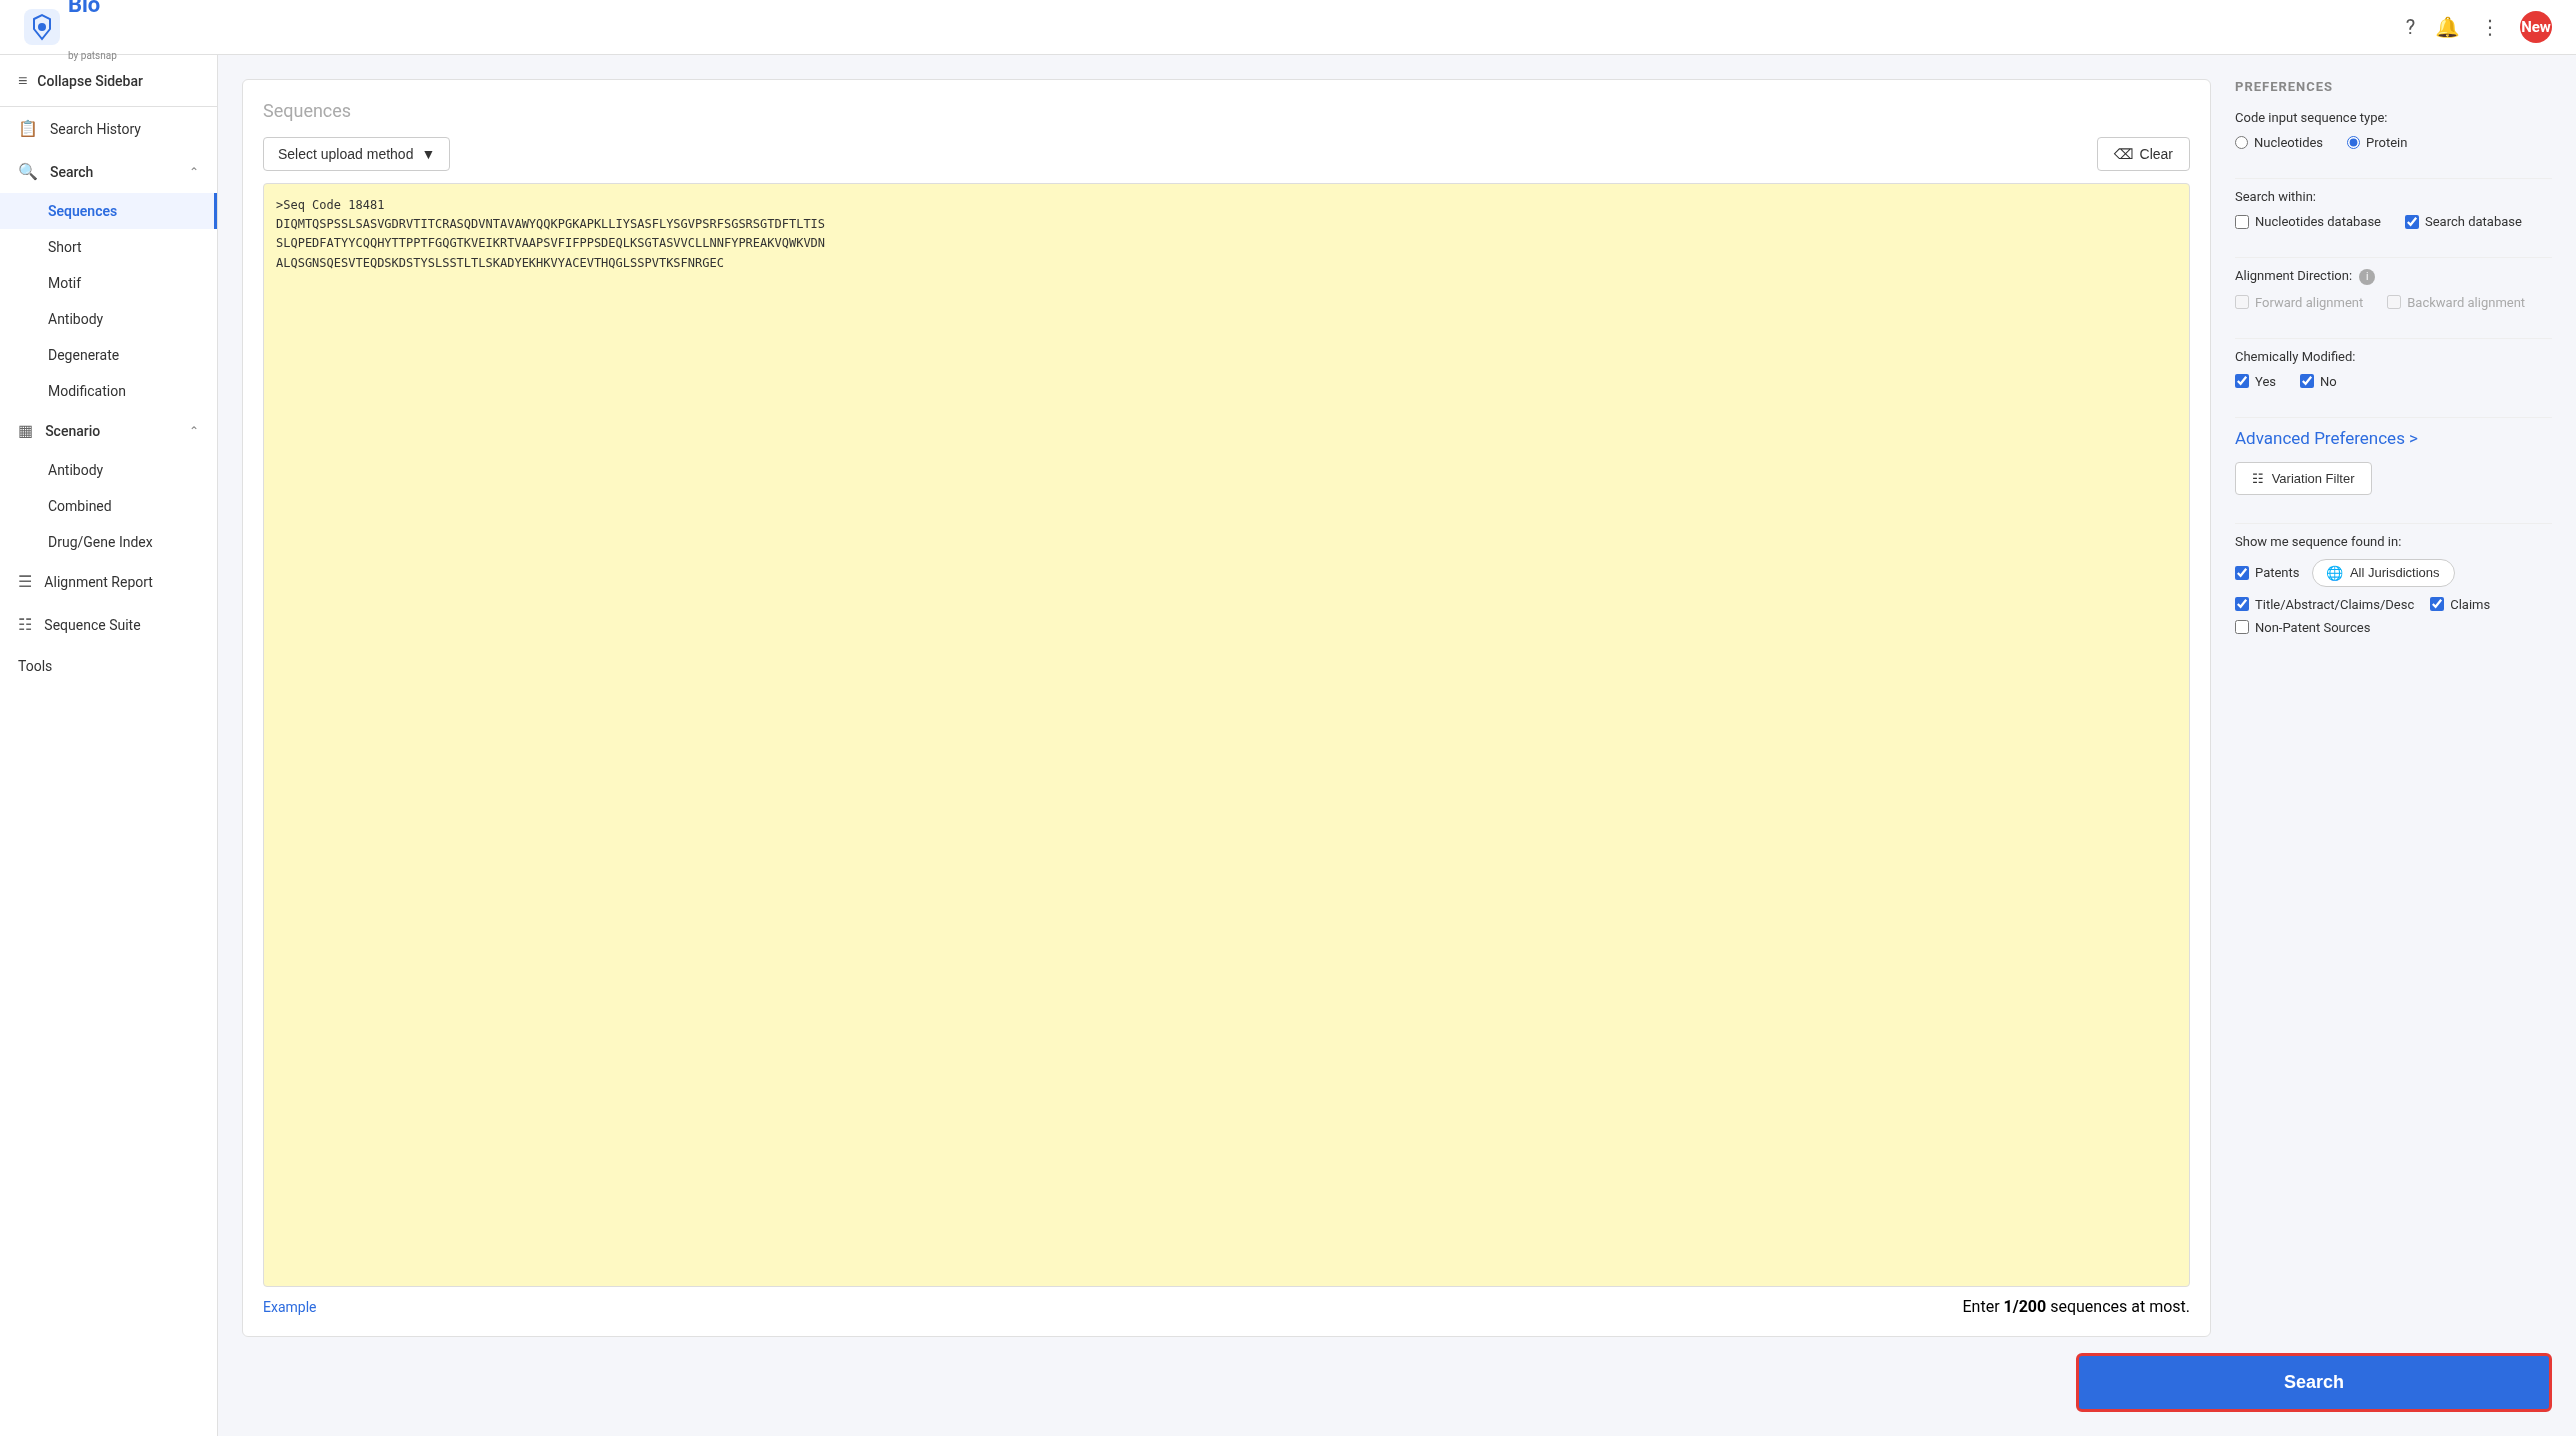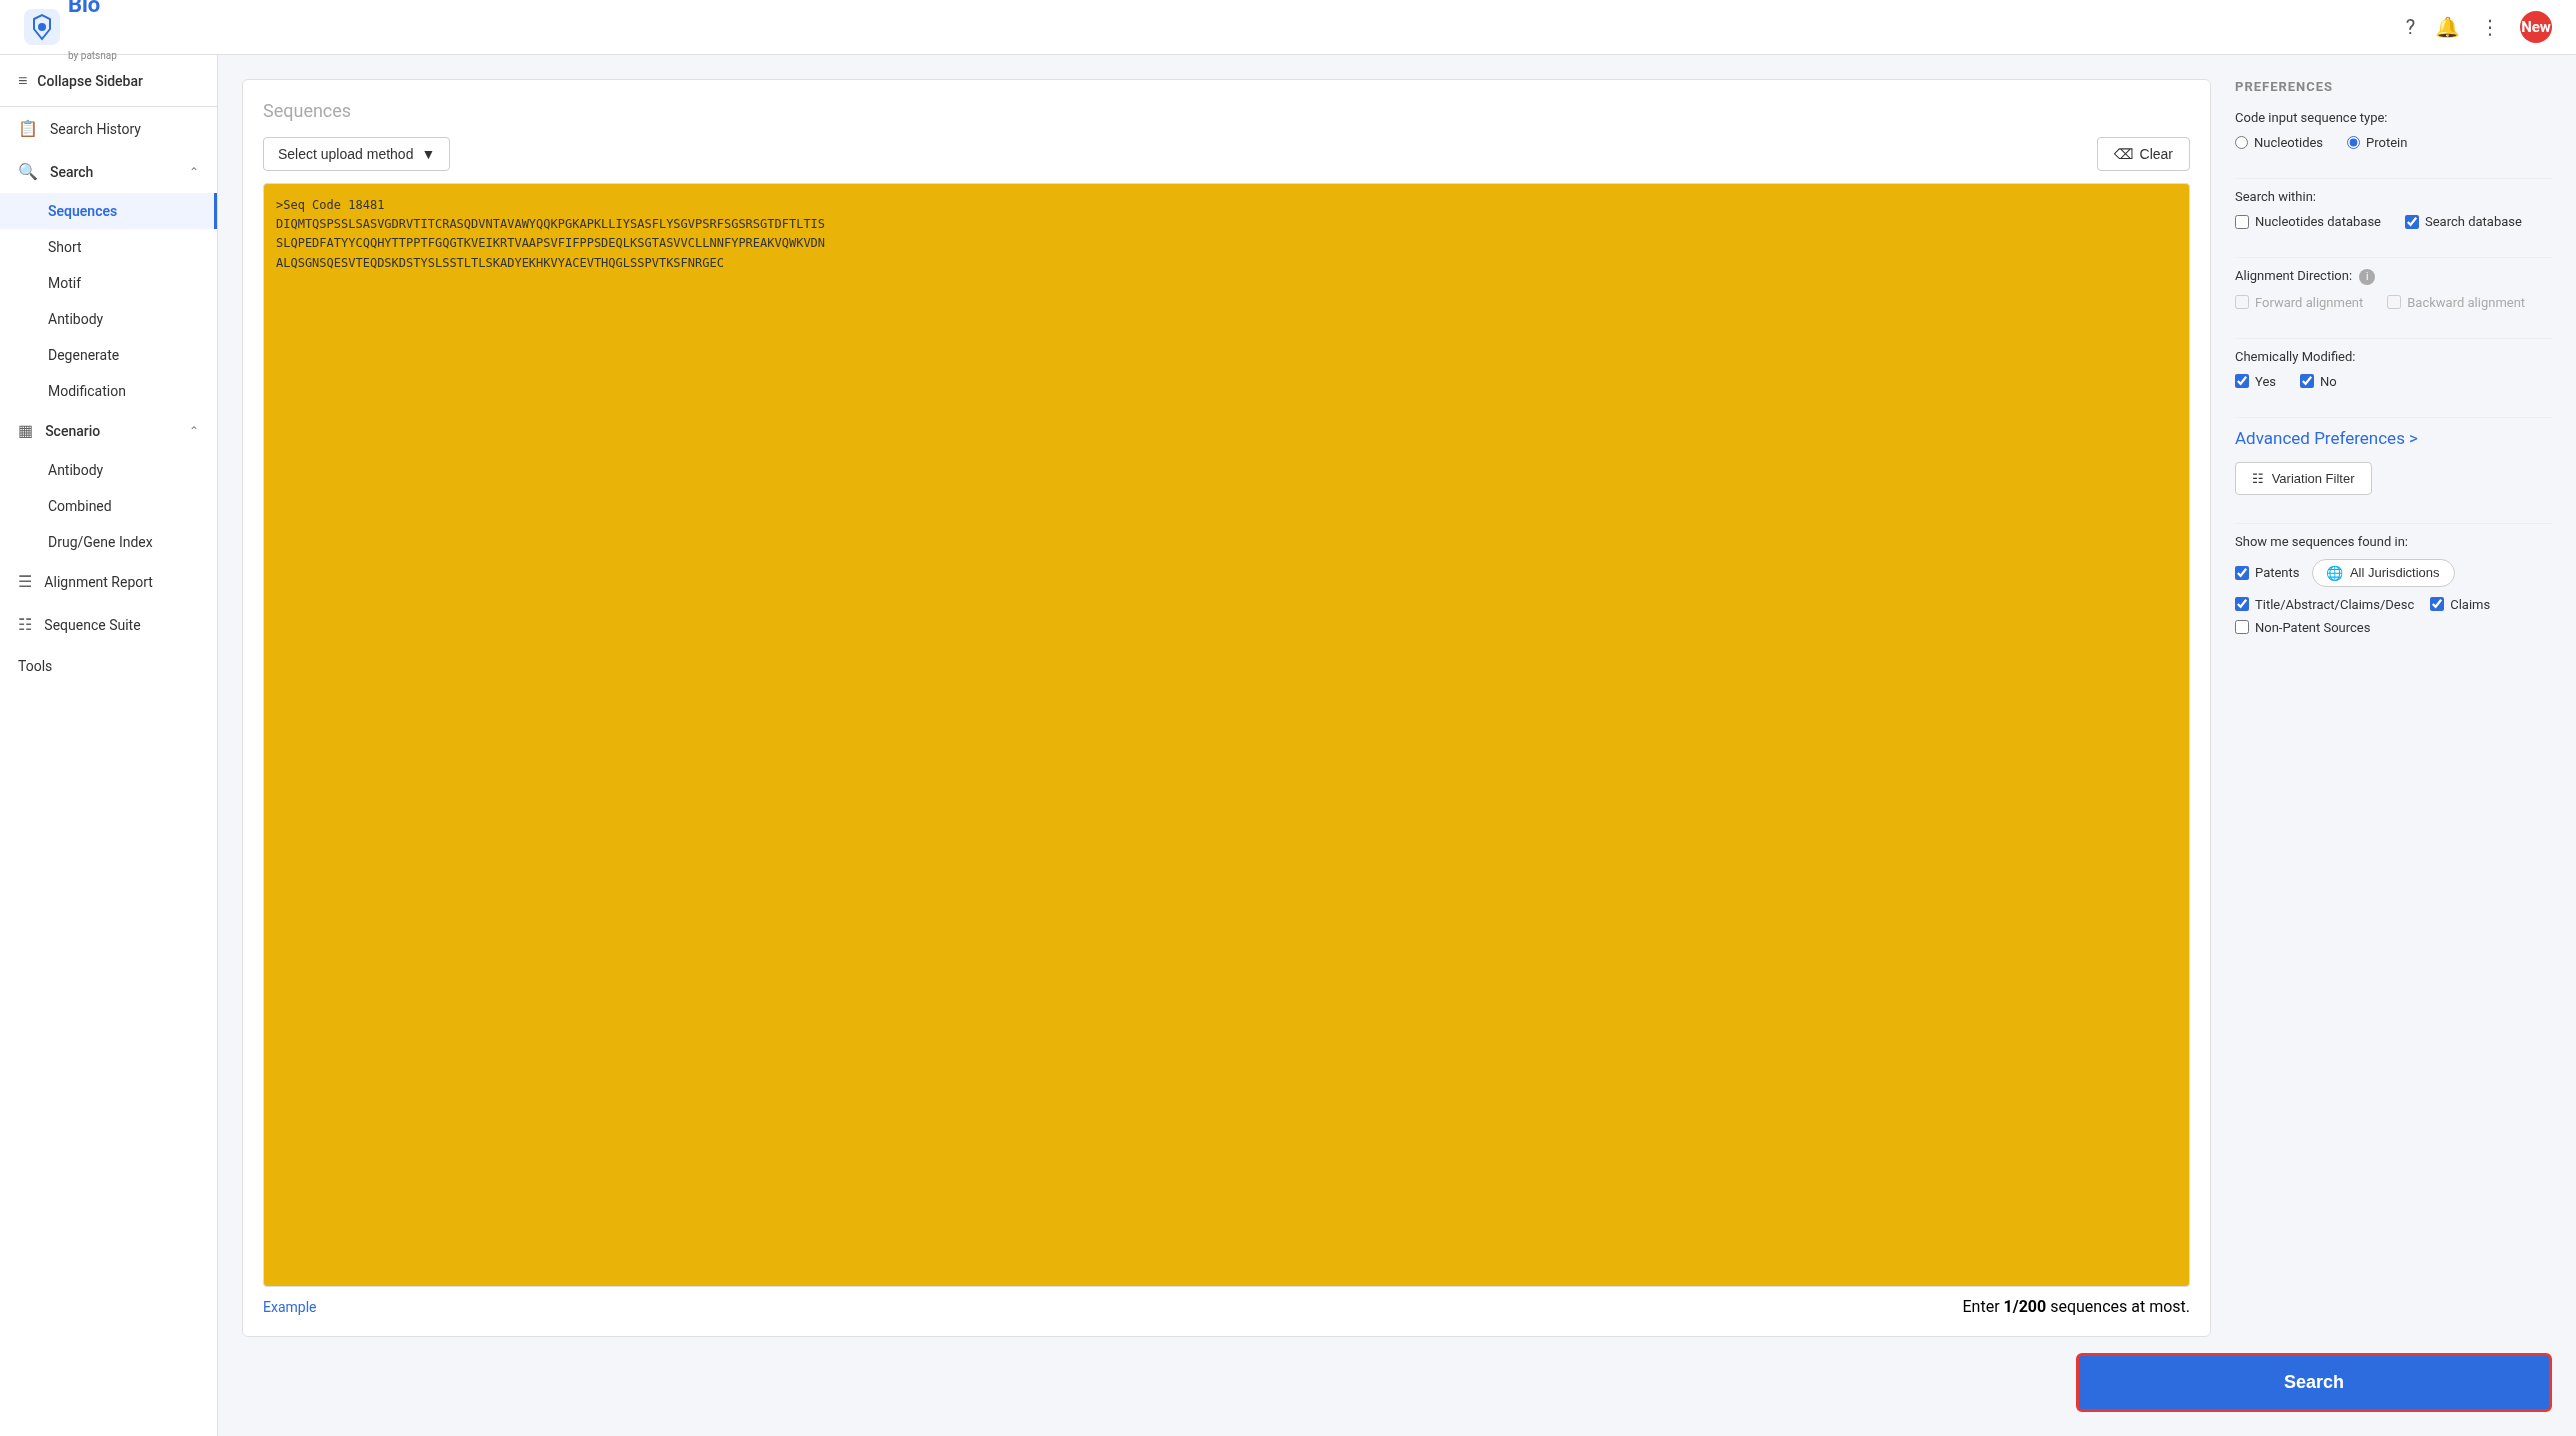--- a/index.html
+++ b/index.html
@@ -74,21 +74,21 @@
       background: #fff; cursor: pointer; font-size: 14px; color: #333;
     }
     .clear-btn {
       display: flex; align-items: center; gap: 6px;
       border: 1px solid #ccc; border-radius: 4px; padding: 8px 16px;
       background: #fff; cursor: pointer; font-size: 14px; color: #333;
     }
     .sequence-textarea {
       flex: 1; border: 1px solid #ddd; border-radius: 4px; padding: 12px;
       font-family: monospace; font-size: 12px; color: #333; resize: none;
-      line-height: 1.6; background: #eab308; outline: none;
+      line-height: 1.6; background: #fef9c3; outline: none;
     }
     .sequences-footer {
       display: flex; align-items: center; justify-content: space-between;
       padding-top: 10px;
     }
     .example-link { color: #2d6cdf; font-size: 14px; cursor: pointer; text-decoration: none; }
 
     
     .preferences-panel {
       width: 317px; flex-shrink: 0; display: flex; flex-direction: column; gap: 0;
@@ -333,21 +333,21 @@
         <a class="advanced-link">Advanced Preferences &gt;</a>
 
         <button class="variation-filter-btn">
           <span>☷</span>
           <span>Variation Filter</span>
         </button>
 
         <hr class="pref-divider">
 
         <div class="pref-section">
-          <div class="show-me-label">Show me sequences found in:</div>
+          <div class="show-me-label">Show me sequence found in:</div>
           <div class="patents-row">
             <label class="patents-checkbox-label">
               <input type="checkbox" checked="" style="">
               <span>Patents</span>
             </label>
             <button class="all-jurisdictions-btn">
               <span class="globe-icon">🌐</span>
               <span>All Jurisdictions</span>
             </button>
           </div>

